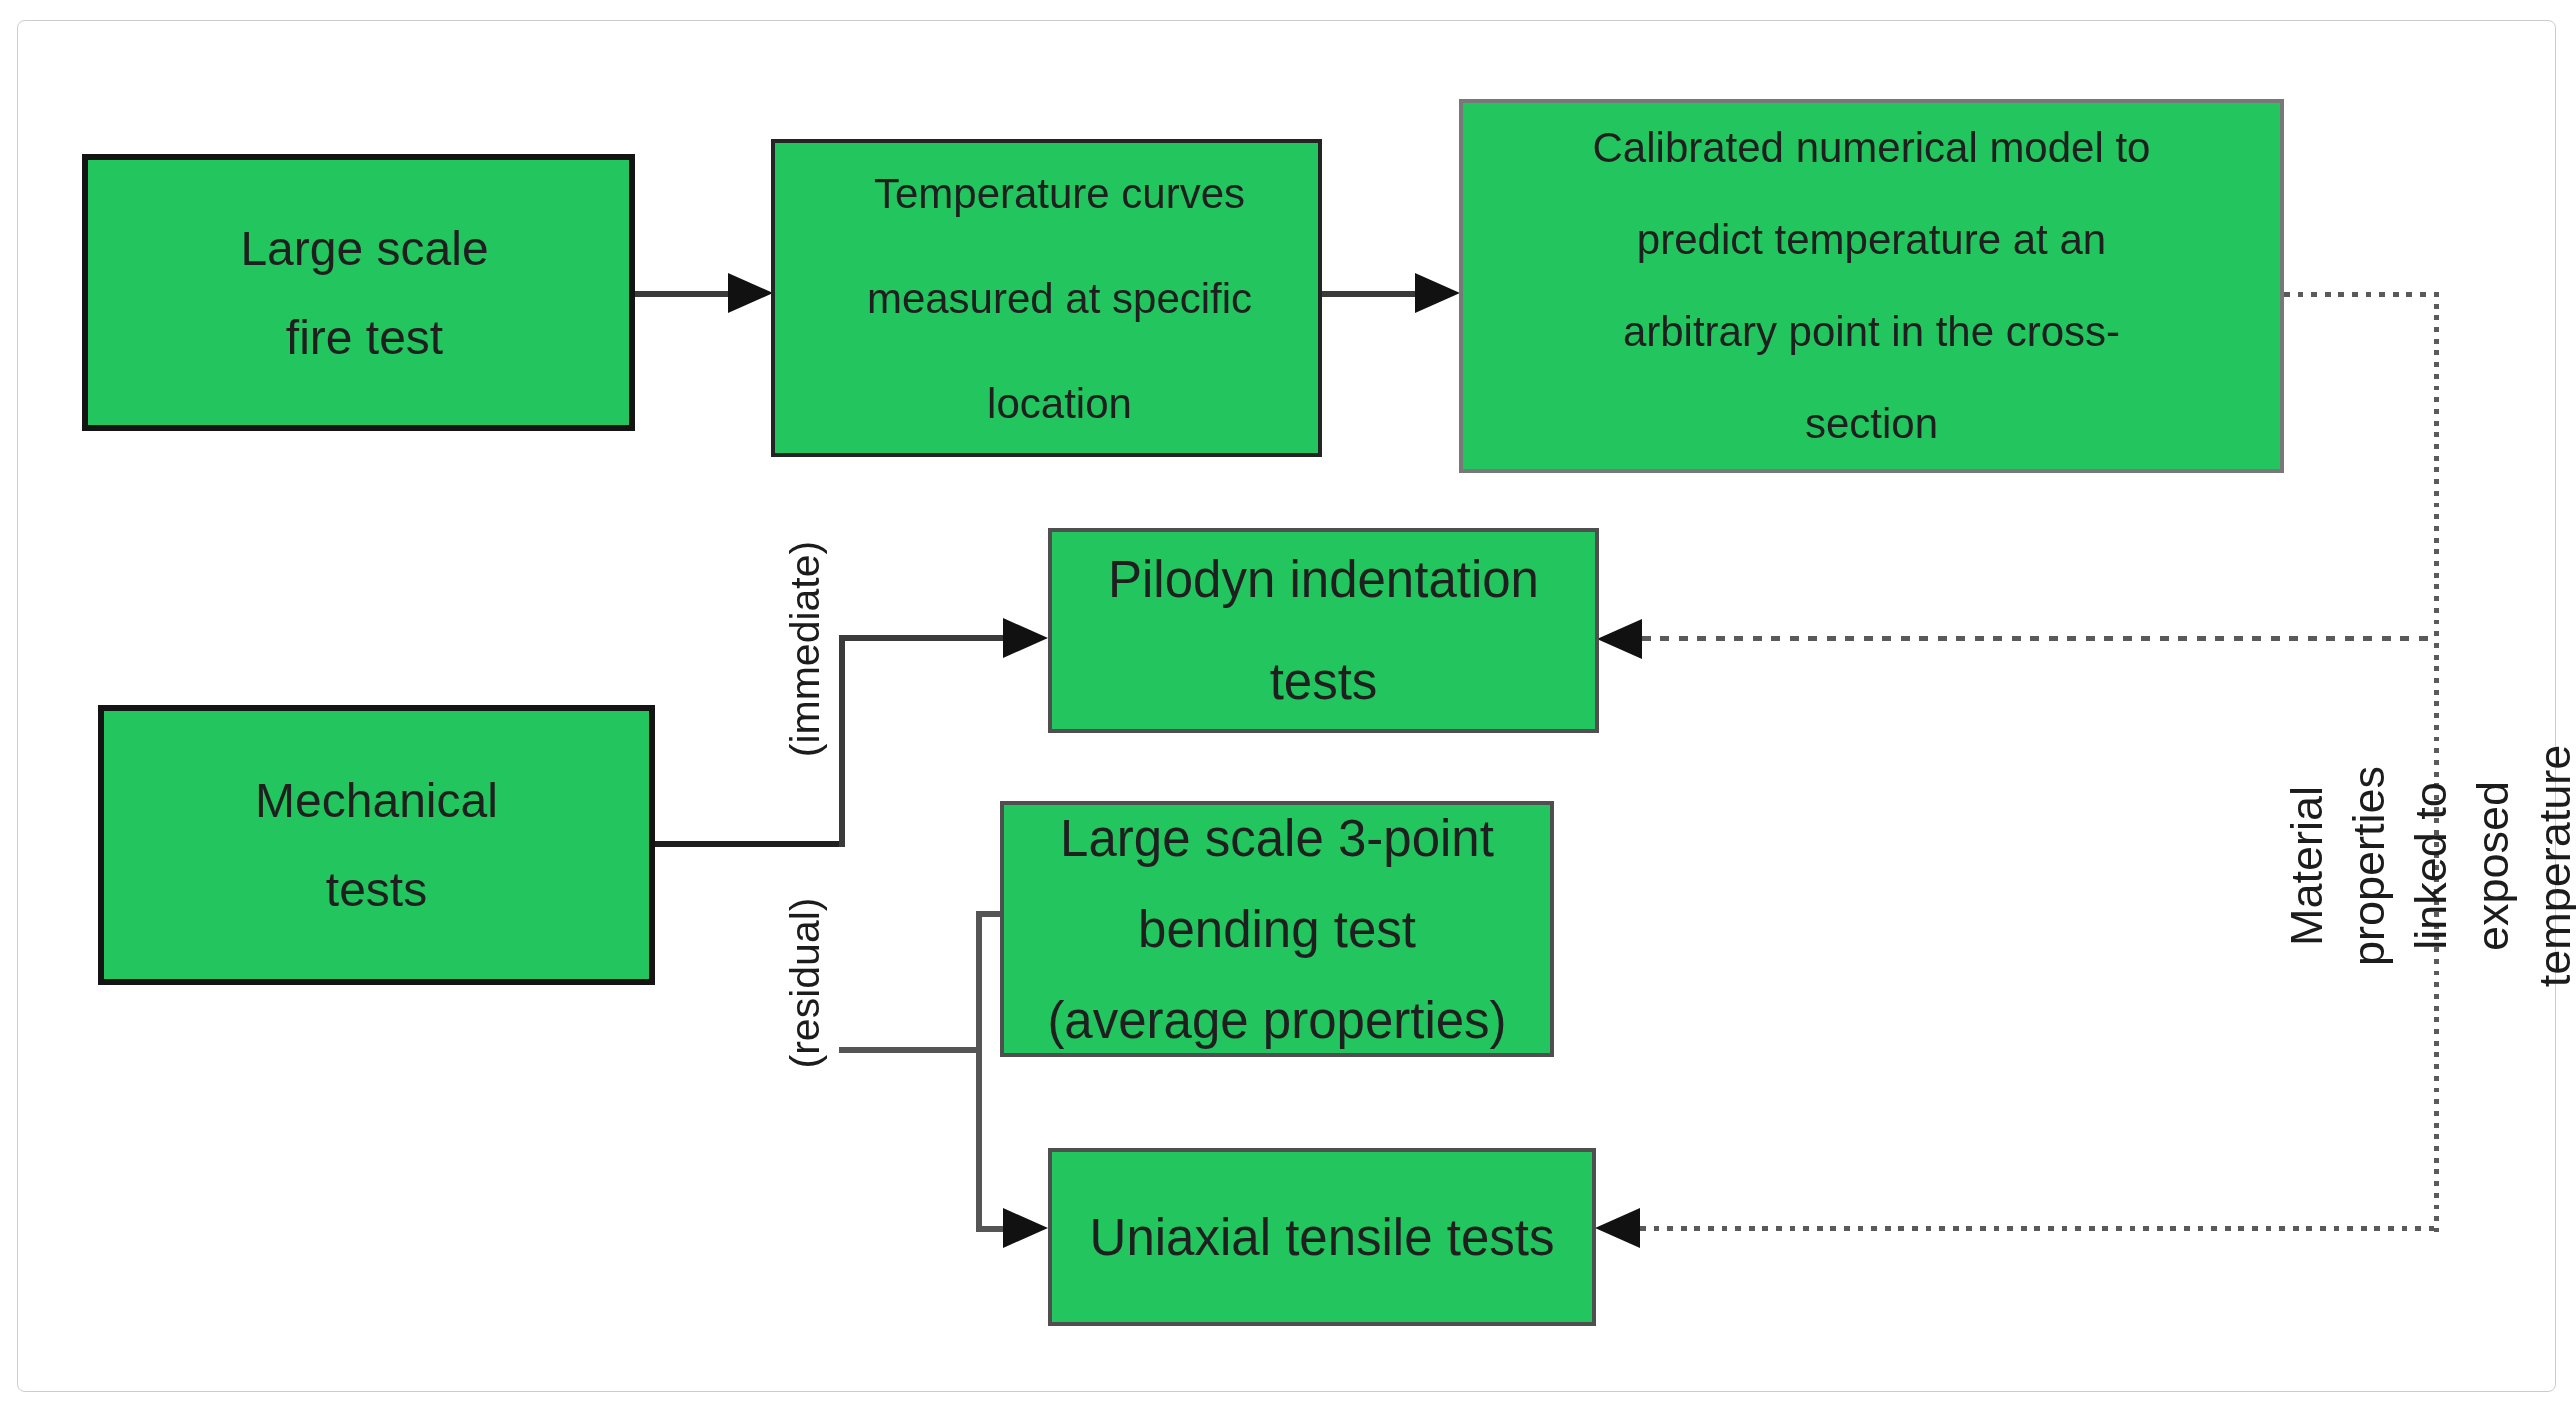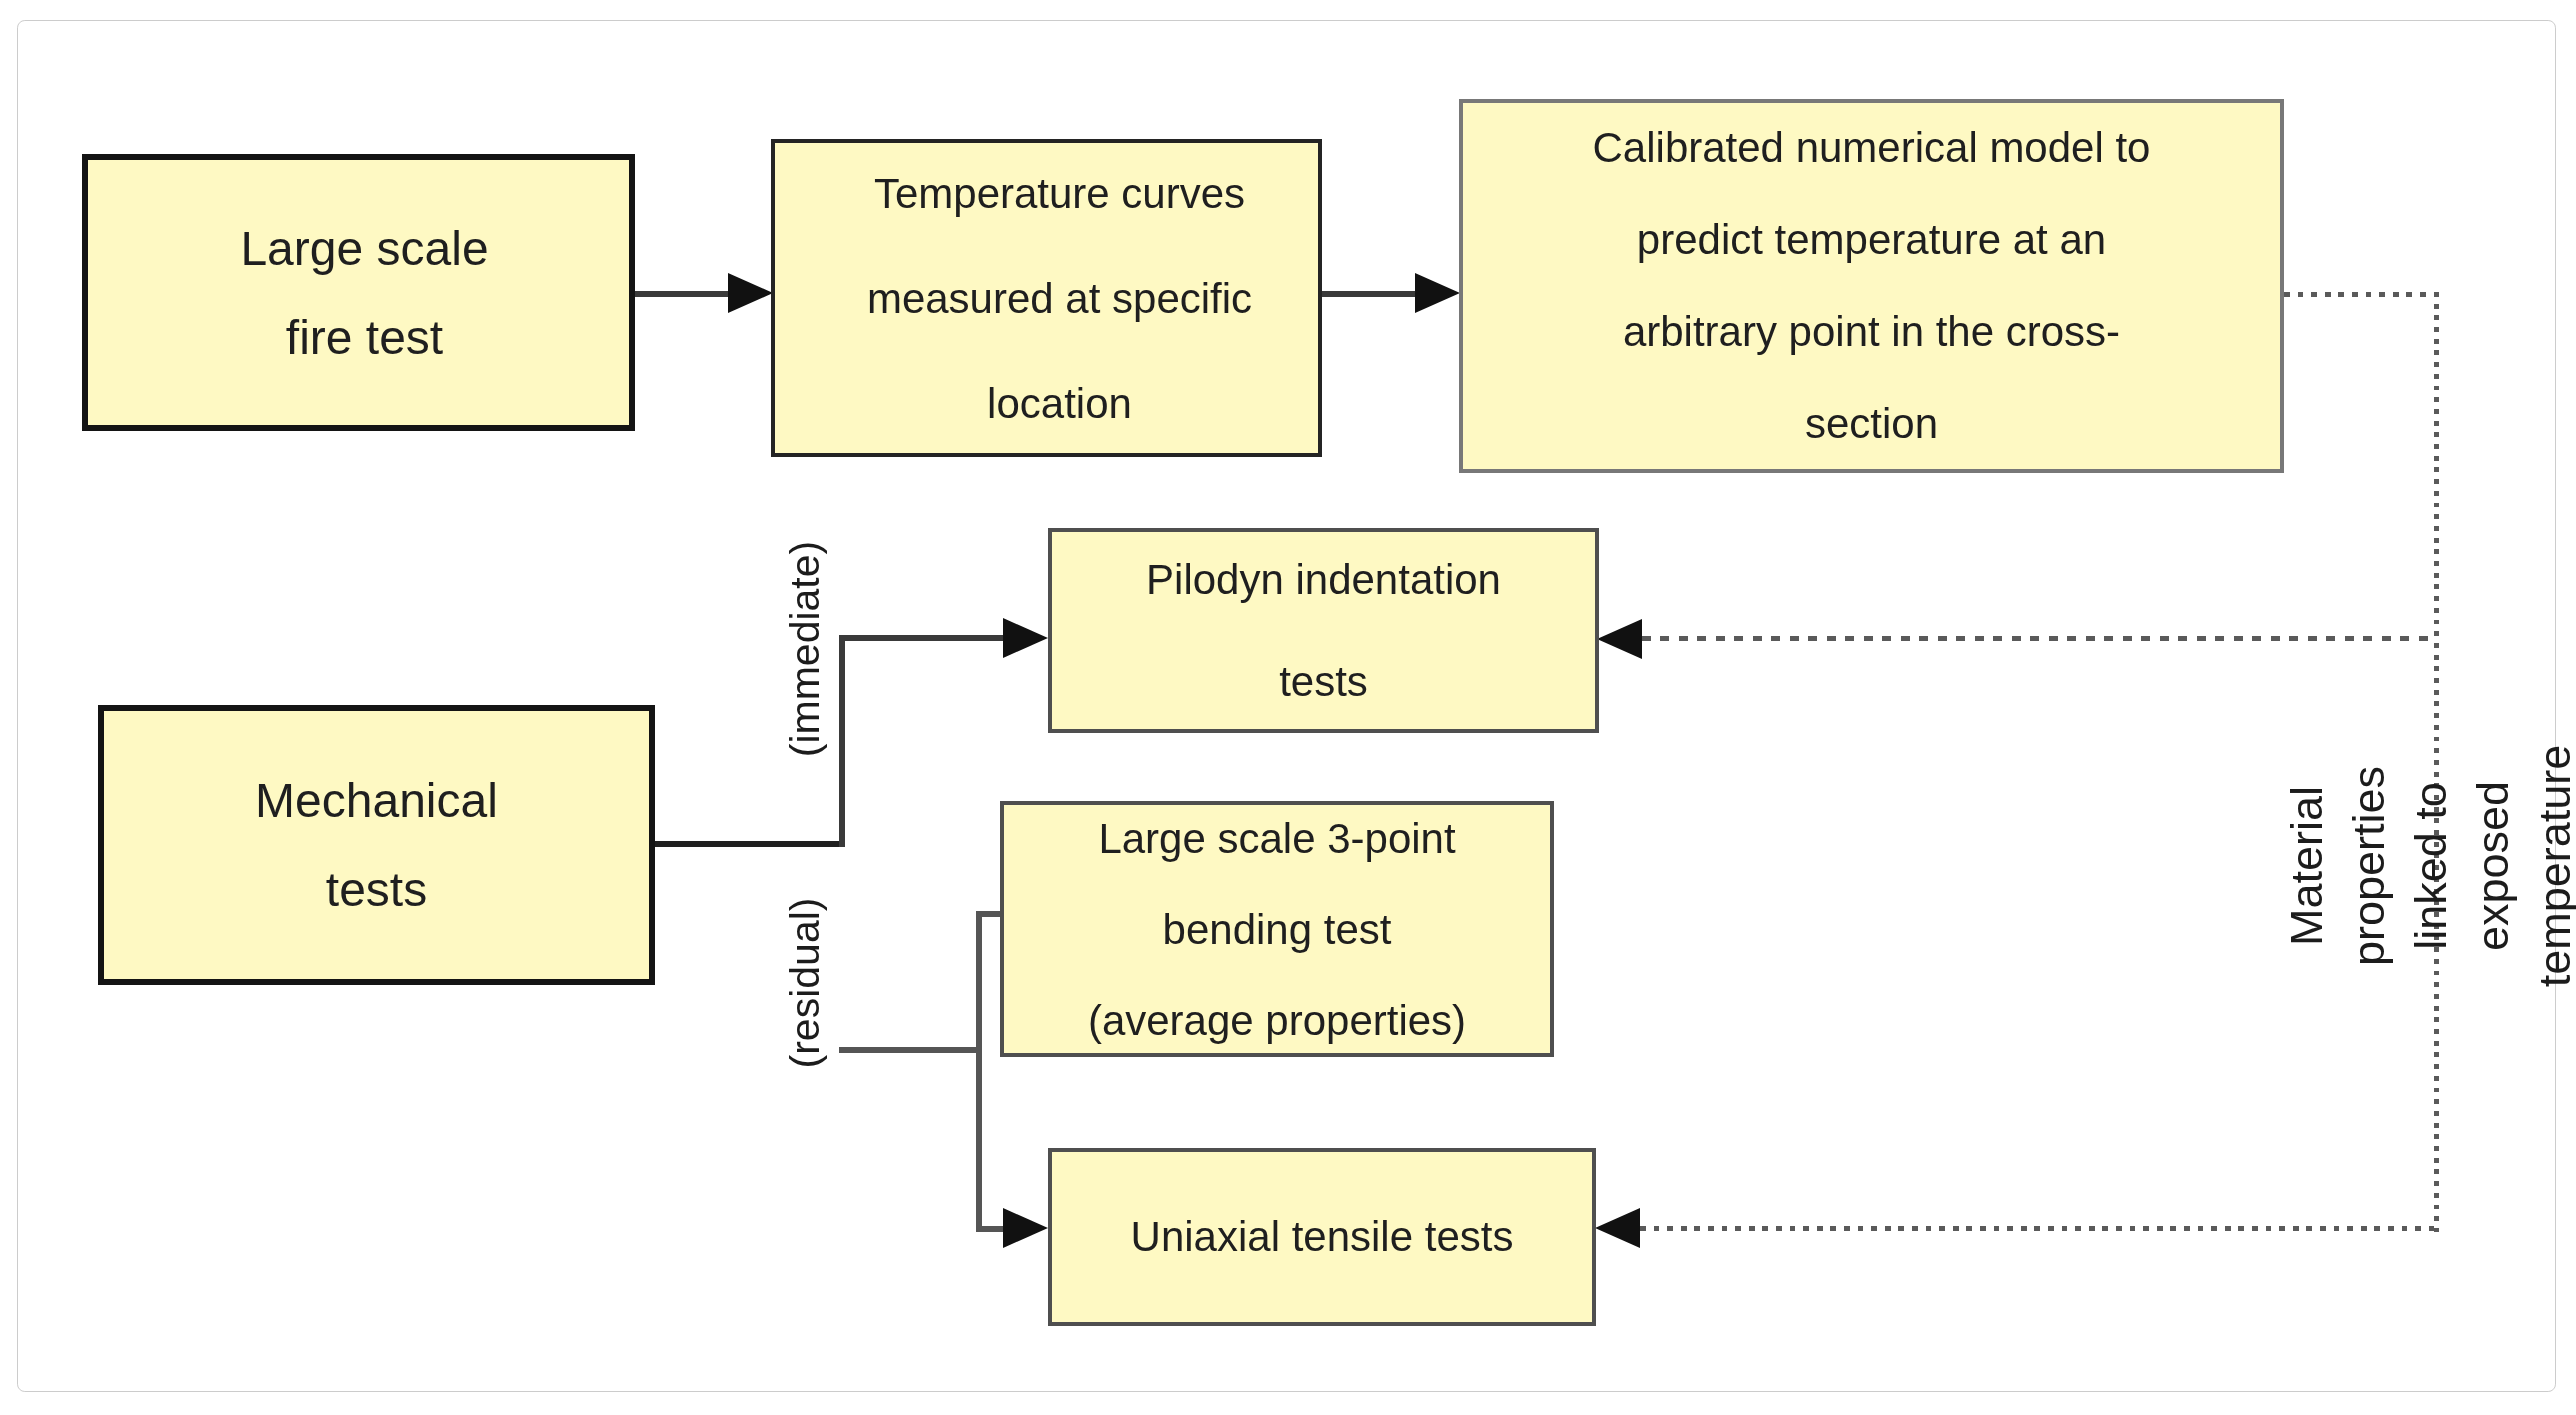--- a/index.html
+++ b/index.html
@@ -11,29 +11,29 @@
     color:#1f1f1f;
     overflow:hidden;
   }
   .frame{
     position:absolute;left:16.5px;top:20.4px;width:2537px;height:1370px;
     border:1.9px solid #cccccc;border-radius:7.8px;
   }
   .box{
     position:absolute;
     box-sizing:border-box;
-    background:#fef9c3;
+    background:#22c55e;
     display:flex;align-items:center;justify-content:center;
     text-align:center;
     white-space:pre-line;
   }
   .box-dark{border:6.8px solid #141414;font-size:48px;line-height:89px;}
   .box-mid{border:4.9px solid #242424;font-size:42px;line-height:105px;padding-left:26px;}
   .box-model{border:4.9px solid #787878;font-size:42px;line-height:92px;}
-  .box-gray{border:4.9px solid #4f4f4f;font-size:42px;}
+  .box-gray{border:4.9px solid #4f4f4f;font-size:51px;}
   .line{position:absolute;background:#3a3a3a;}
   .line-black{background:#1f1f1f;}
   .line-gray{background:#555555;}
   .head-right{
     position:absolute;width:0;height:0;
     border-top:20.4px solid transparent;border-bottom:20.4px solid transparent;
     border-left:45px solid #111111;
   }
   .head-left{
     position:absolute;width:0;height:0;

